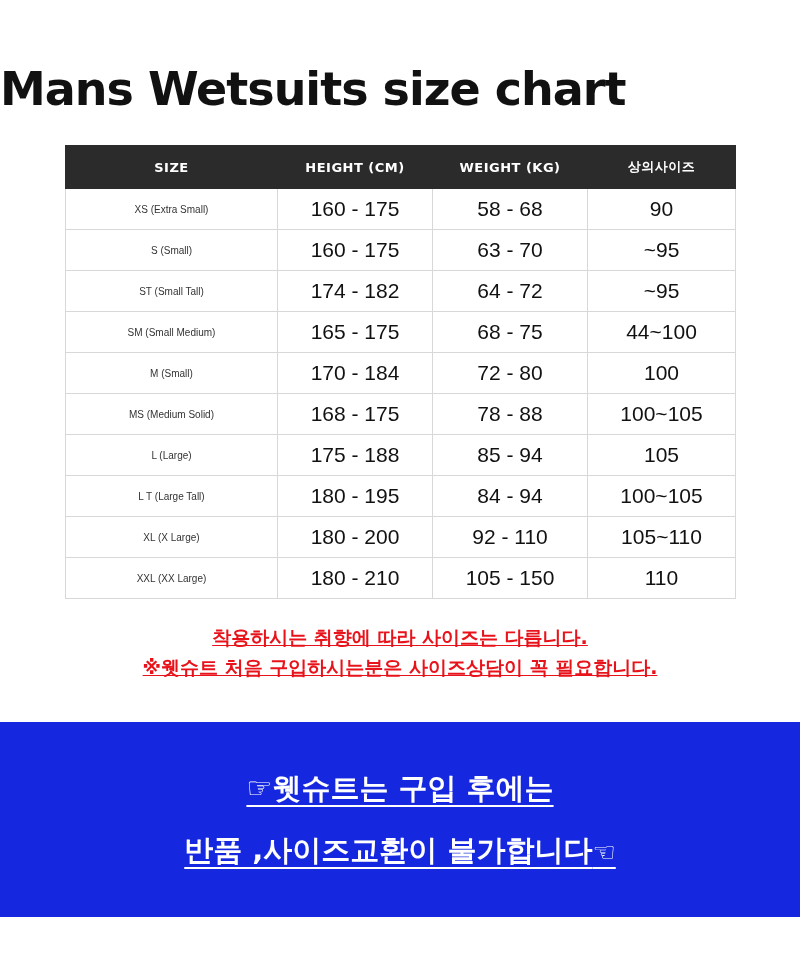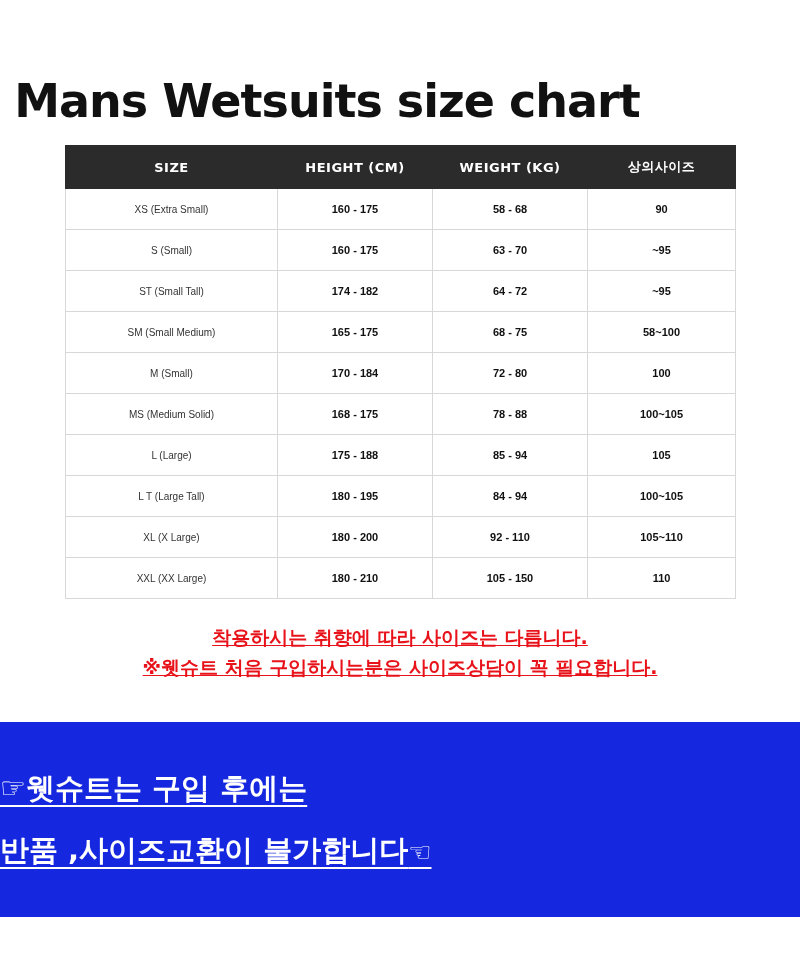--- a/index.html
+++ b/index.html
@@ -18,27 +18,26 @@
     position: relative;
     width: 800px;
     height: 975px;
     background: #ffffff;
   }
   .title {
     position: absolute;
     left: 0;
     top: 62px;
     width: 654px;
-    text-align: center;
+    text-align: left;
     font-size: 46px;
     font-weight: bold;
     letter-spacing: -1px;
     color: #111111;
     font-family: "DejaVu Sans", sans-serif;
-    margin-top: 12px;
   }
   .chart-wrap {
     position: absolute;
     left: 65px;
     top: 145px;
     width: 670px;
   }
   table.size-chart {
     border-collapse: collapse;
     width: 670px;
@@ -66,23 +65,22 @@
     vertical-align: middle;
     font-size: 14px;
     color: #222222;
     background: #ffffff;
   }
   table.size-chart tbody td.c-size {
     font-size: 10px;
     color: #333333;
   }
   table.size-chart tbody td.c-val {
-    font-size: 11px;
+    font-size: 21px;
     color: #111111;
-    font-weight: bold;
   }
   table.size-chart tbody tr:last-child td {
     border-bottom: 1px solid #d8d8d8;
   }
   col.col-size { width: 212px; }
   col.col-height { width: 155px; }
   col.col-weight { width: 155px; }
   col.col-kr { width: 148px; }
 
   .notice {
@@ -112,20 +110,21 @@
     color: #ffffff;
   }
   .banner-inner {
     position: absolute;
     left: 0;
     top: 0;
     width: 800px;
     height: 195px;
     display: flex;
     flex-direction: column;
+    align-items: center;
     justify-content: center;
     gap: 22px;
   }
   .banner-line {
     font-size: 29px;
     font-weight: bold;
     letter-spacing: 0px;
     text-decoration: underline;
     text-underline-offset: 7px;
     font-family: "DejaVu Sans", sans-serif;
@@ -175,21 +174,21 @@
         <tr>
           <td class="c-size">ST (Small Tall)</td>
           <td class="c-val">174 - 182</td>
           <td class="c-val">64 - 72</td>
           <td class="c-val">~95</td>
         </tr>
         <tr>
           <td class="c-size">SM (Small Medium)</td>
           <td class="c-val">165 - 175</td>
           <td class="c-val">68 - 75</td>
-          <td class="c-val">58~100</td>
+          <td class="c-val">44~100</td>
         </tr>
         <tr>
           <td class="c-size">M (Small)</td>
           <td class="c-val">170 - 184</td>
           <td class="c-val">72 - 80</td>
           <td class="c-val">100</td>
         </tr>
         <tr>
           <td class="c-size">MS (Medium Solid)</td>
           <td class="c-val">168 - 175</td>

